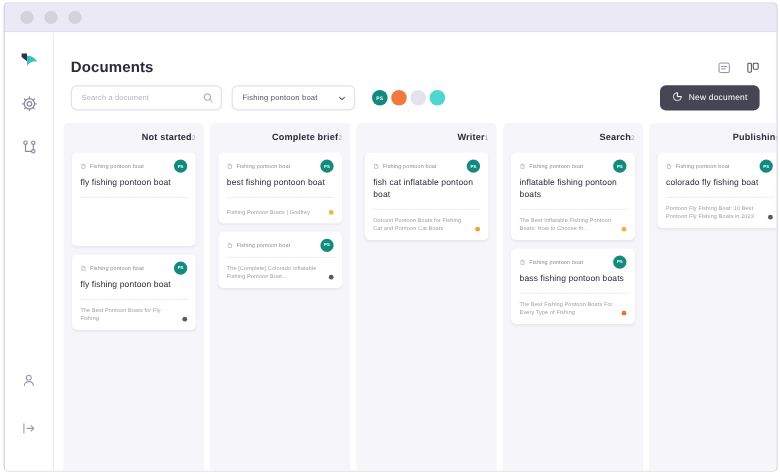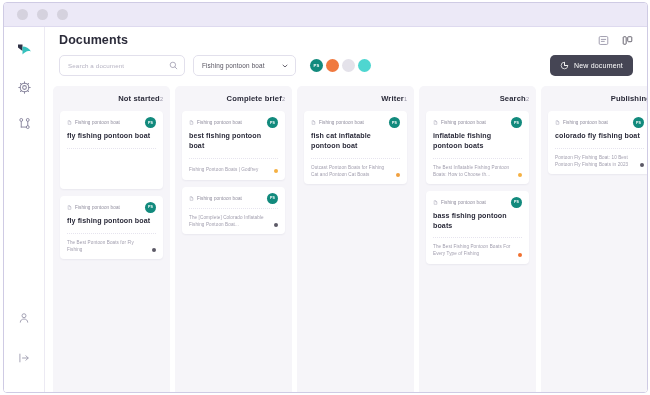--- a/index.html
+++ b/index.html
@@ -55,21 +55,21 @@
     position: absolute; bottom: 22px; left: 0; right: 0;
     display: flex; flex-direction: column; align-items: center;
   }
   #rail-bottom .rail-item { margin-bottom: 14px; }
   #rail-bottom .rail-item:last-child { margin-bottom: 0; }
 
   
   #content { flex: 1; display: flex; flex-direction: column; min-width: 0; background:#fff; }
 
   #topbar {
-    padding: 6px 14px 0 14px;
+    padding: 22px 14px 0 14px;
     display: flex; align-items: flex-start; justify-content: space-between;
   }
   #page-title {
     font-size: 12.5px; font-weight: bold; color: #2b2b3a;
     letter-spacing: .1px;
   }
   #view-icons { display: flex; gap: 13px; align-items: center; padding-top: 2px; }
   .view-icon { color: #8e8b9f; display: flex; }
 
   #toolbar {
@@ -163,21 +163,21 @@
     overflow: hidden; text-overflow: ellipsis; letter-spacing: .1px;
   }
   .card-avatar {
     width: 11px; height: 11px; border-radius: 50%;
     background: #128a7d;
     display: flex; align-items: center; justify-content: center;
     font-size: 3.6px; font-weight: bold; color: #ffffff;
     flex: 0 0 auto;
   }
   .card-title {
-    font-size: 7.1px; font-weight: bold; color: #2b2b3a;
+    font-size: 7.1px; font-weight: normal; color: #2b2b3a;
     line-height: 1.38; letter-spacing: .1px;
     padding-bottom: 6px;
   }
   .card-divider { border-top: 1px dotted #e6e4ee; }
   .card-foot {
     display: flex; align-items: flex-end; justify-content: space-between;
     gap: 3px; padding-top: 5px; min-height: 15px;
   }
   .card-sub {
     font-size: 4.6px; color: #a09dad; line-height: 1.55;

